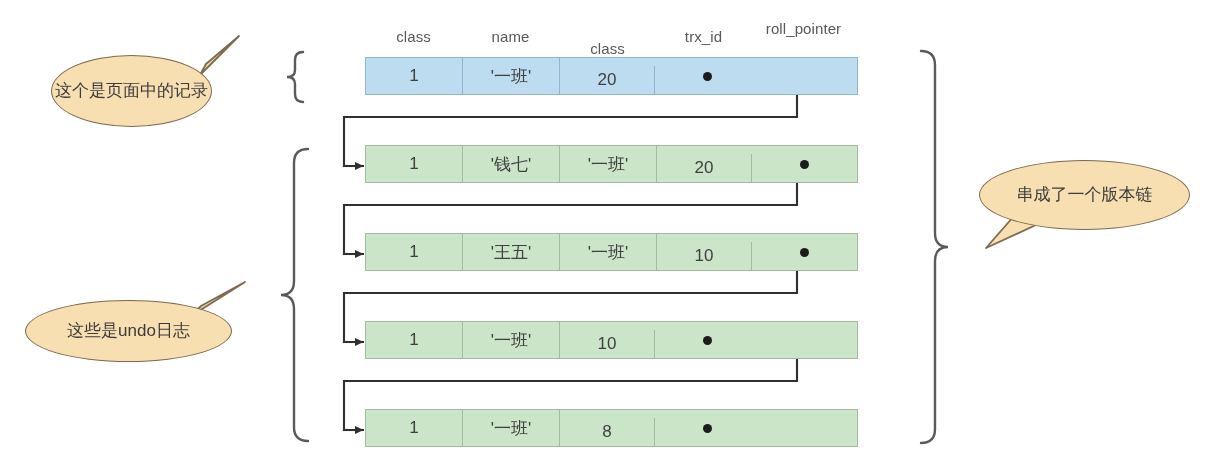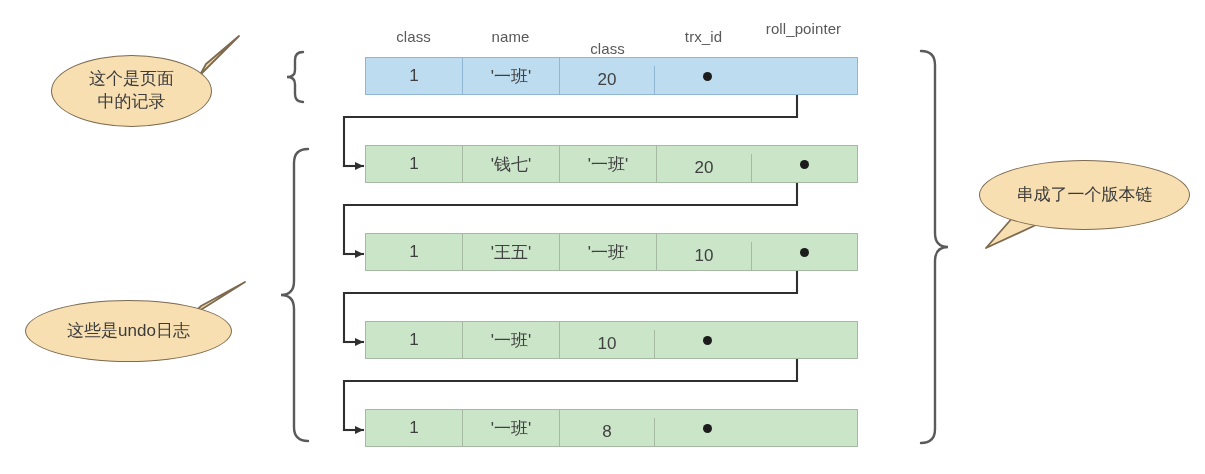--- a/index.html
+++ b/index.html
@@ -166,21 +166,21 @@
 
   <div class="row green" style="top:409px;">
     <div class="cell c0">1</div>
     <div class="cell c2">'一班'</div>
     <div class="cell c3">8</div>
     <div class="cell c4">
       <span class="dot"></span>
     </div>
   </div>
 
-  <div class="callout" style="left:51px;top:55px;width:161px;height:72px;flex-direction:column;">
+  <div class="callout" style="left:51px;top:55px;width:161px;height:72px;flex-direction:row;">
     <span>这个是页面</span>
     <span>中的记录</span>
   </div>
 
   <div class="callout" style="left:25px;top:300px;width:207px;height:62px;">
     <span>这些是undo日志</span>
   </div>
 
   <div class="callout" style="left:979px;top:160px;width:211px;height:70px;">
     <span>串成了一个版本链</span>

